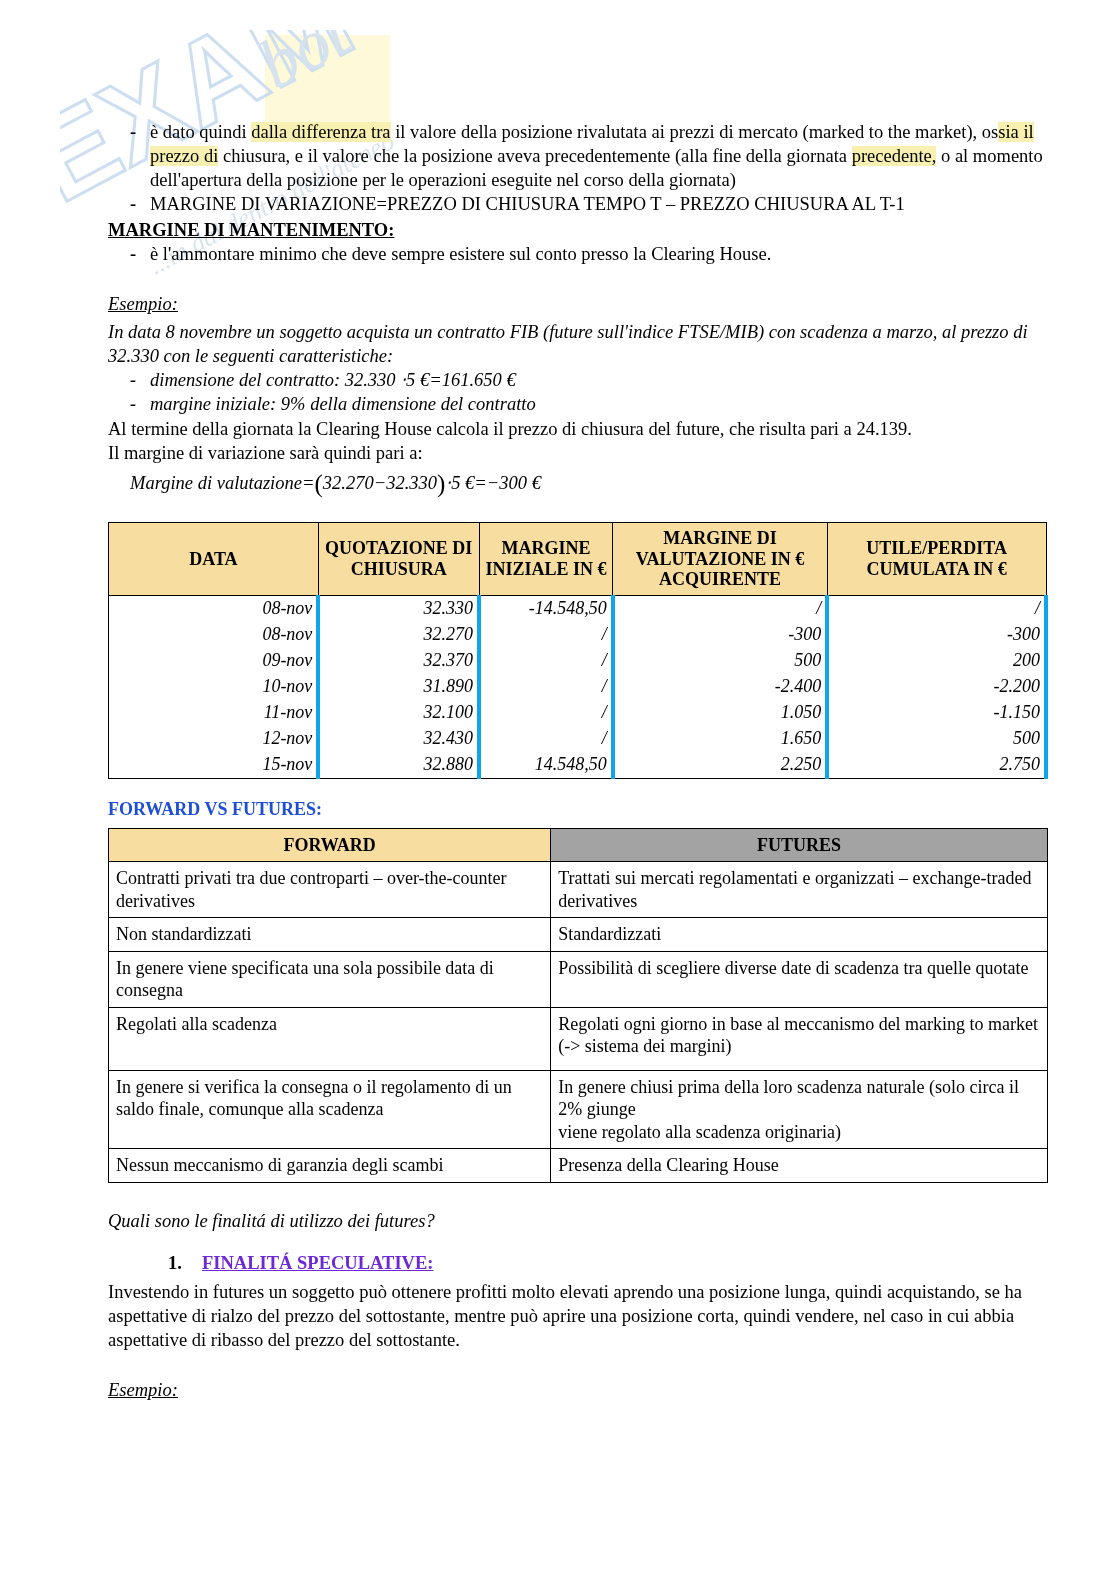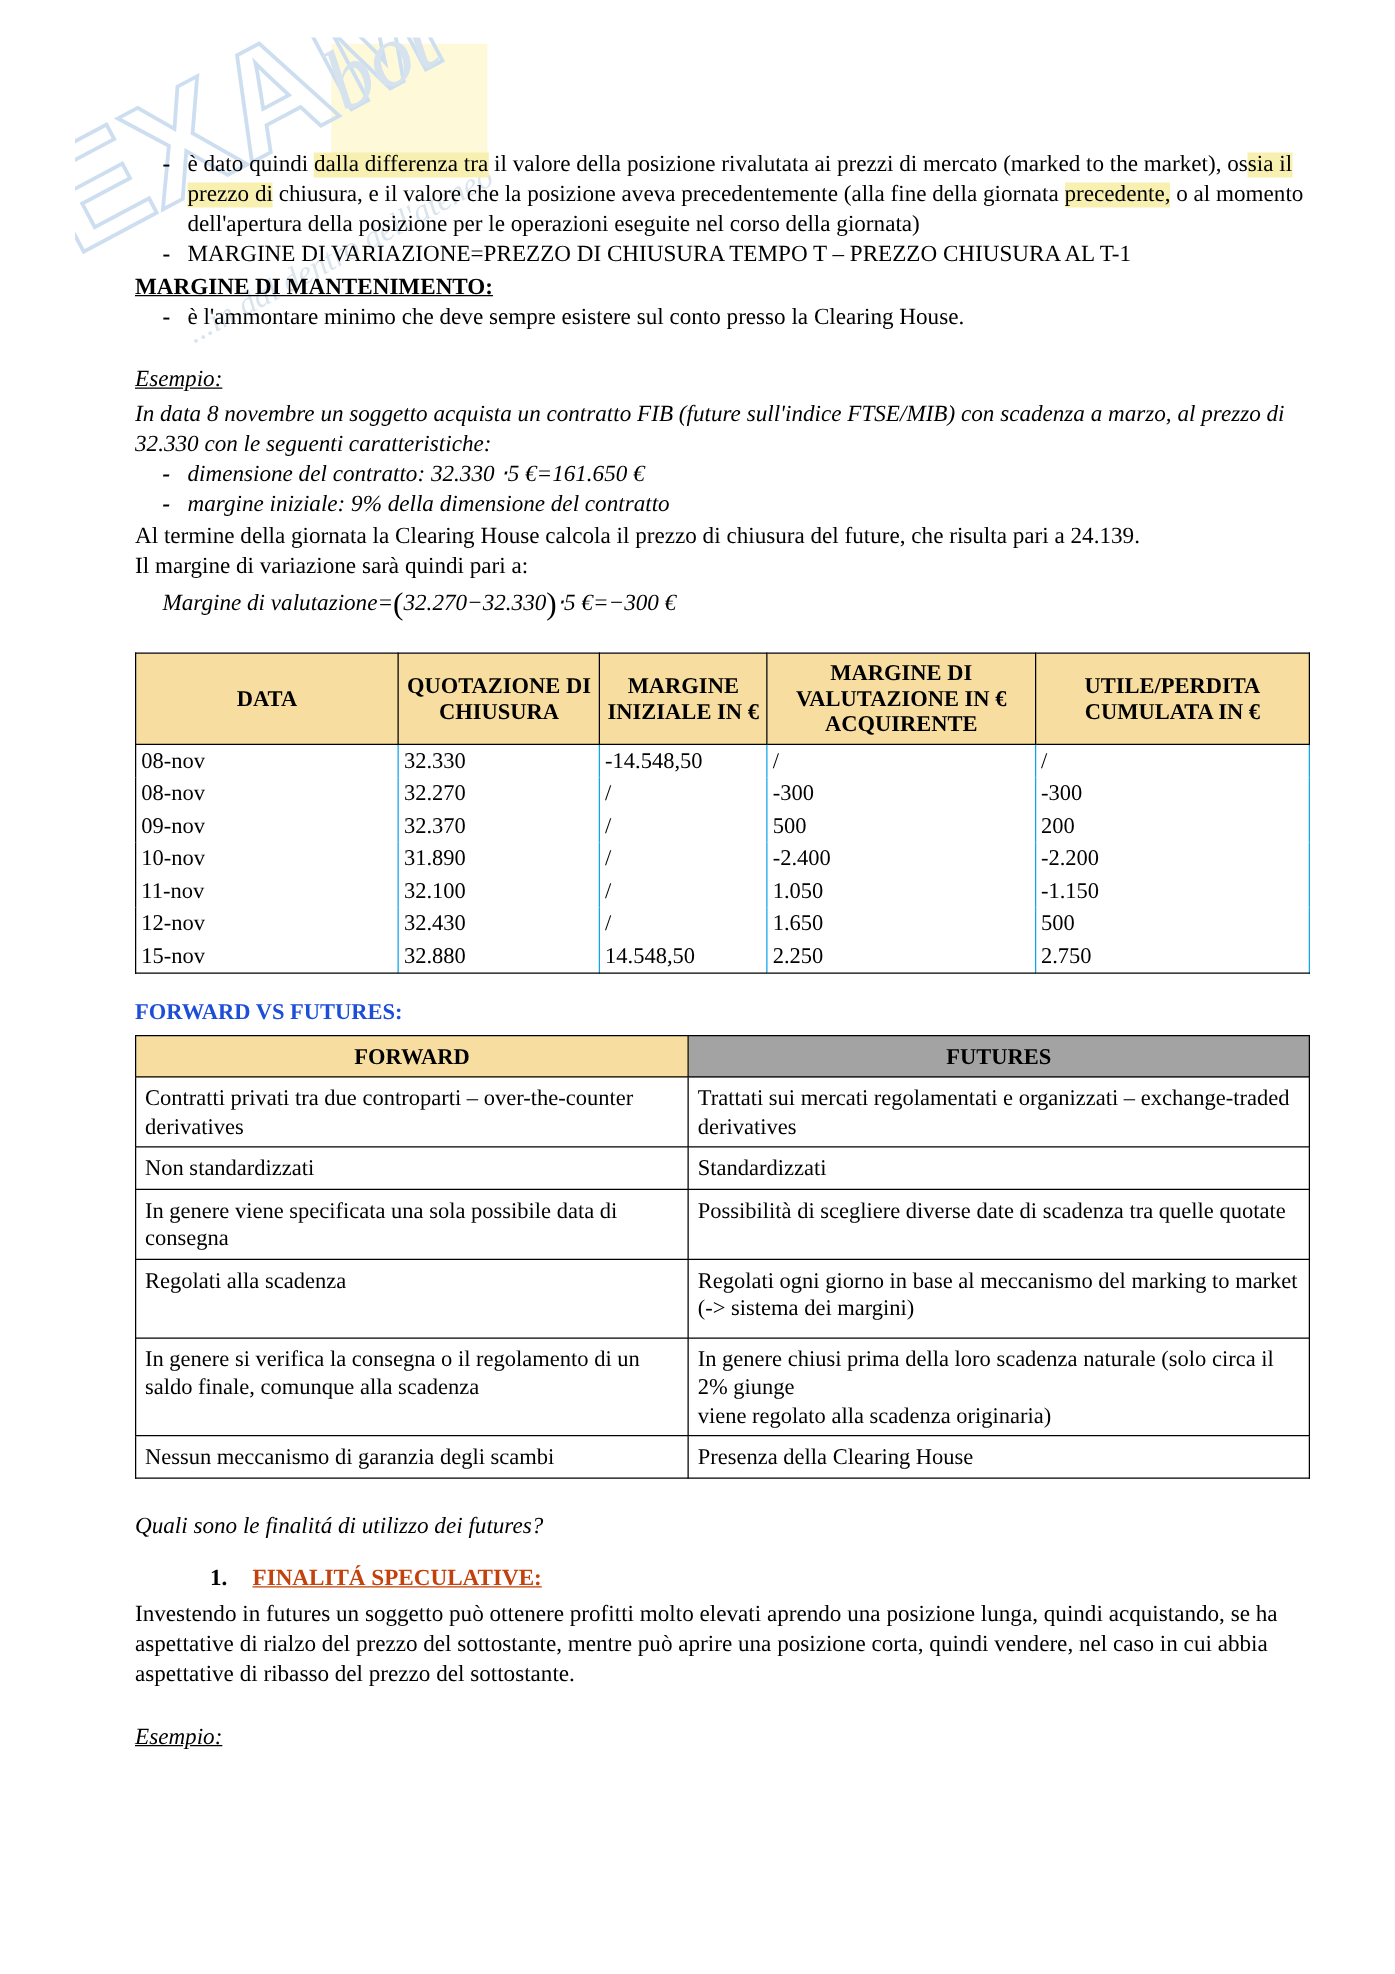--- a/index.html
+++ b/index.html
@@ -99,25 +99,26 @@
     background: #f7dea0;
     border: 1px solid #000;
     font-weight: bold;
     font-size: 18px;
     text-align: center;
     padding: 5px 4px;
     line-height: 1.15;
   }
   table.margin-table td {
     border-left: 1px solid #000;
-    border-right: 1px solid #0ea5e9;
+    border-right: 4px solid #0ea5e9;
     font-size: 18px;
-    text-align: left;
+    text-align: right;
     padding: 2px 4px;
     line-height: 1.22;
+    font-style: italic;
   }
   table.margin-table tr.last td {
     border-bottom: 1px solid #000;
   }
 
   
   .fwd-title {
     color: #1d4ed8;
     font-weight: bold;
     font-size: 18px;
@@ -147,21 +148,21 @@
   .numbered {
     font-size: 18.5px;
     margin-left: 60px;
   }
   .num-label {
     font-weight: bold;
     display: inline-block;
     width: 34px;
   }
   .speculative {
-    color: #c2410c;
+    color: #6d28d9;
     font-weight: bold;
     text-decoration: underline;
   }
 </style>
 </head>
 <body>
 
 <div class="page">
 
   <svg class="watermark" viewBox="0 0 430 330">

